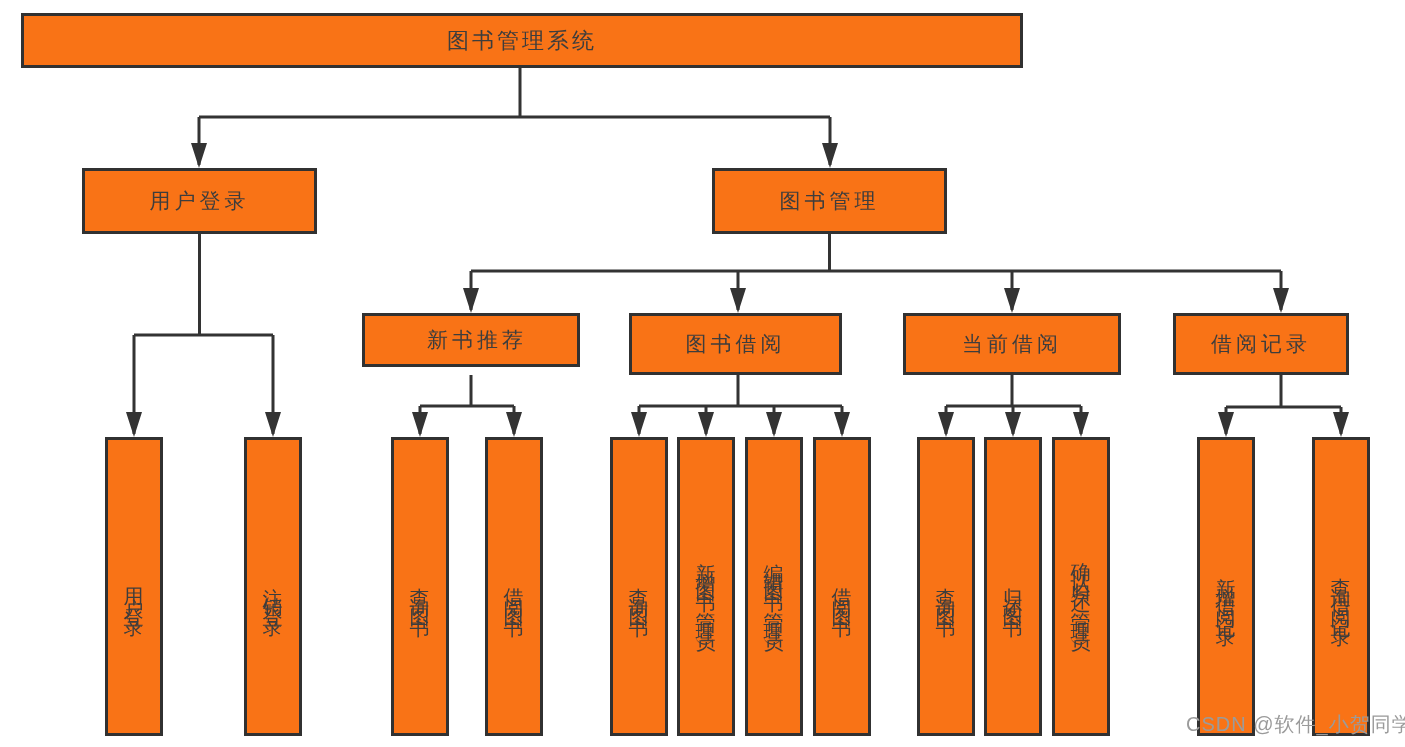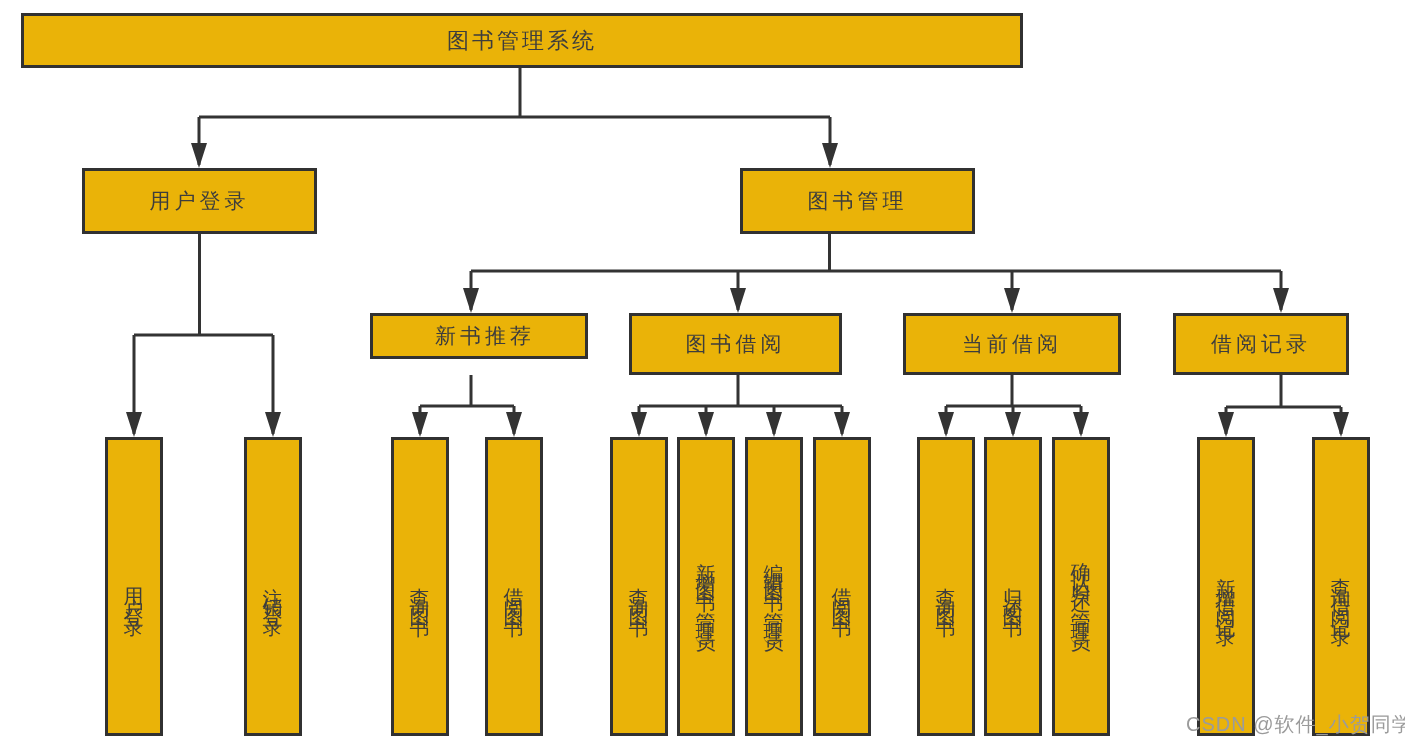--- a/index.html
+++ b/index.html
@@ -14,21 +14,21 @@
   svg.connectors {
     position: absolute;
     left: 0; top: 0;
     width: 1405px; height: 747px;
   }
   .ln { stroke: #333333; stroke-width: 3; fill: none; }
   .ah { fill: #333333; stroke: none; }
   .node {
     position: absolute;
     box-sizing: border-box;
-    background: #eab308;
+    background: #f97316;
     border: 3px solid #313131;
     display: flex;
     align-items: center;
     justify-content: center;
     color: #3d3d3d;
   }
   .node .lbl { white-space: nowrap; }
   .root-node .lbl { font-size: 22px; letter-spacing: 3px; }
   .branch .lbl { font-size: 21px; letter-spacing: 4px; }
   .leaf .lbl {
@@ -85,25 +85,25 @@
     </g>
   </svg>
 
   <div class="node root-node" style="left:21px;top:13px;width:1002px;height:55px;">
     <span class="lbl">图书管理系统</span>
   </div>
 
   <div class="node branch" style="left:82px;top:168px;width:235px;height:66px;">
     <span class="lbl">用户登录</span>
   </div>
-  <div class="node branch" style="left:712px;top:168px;width:235px;height:66px;margin-left:28px;">
+  <div class="node branch" style="left:712px;top:168px;width:235px;height:66px;">
     <span class="lbl">图书管理</span>
   </div>
 
-  <div class="node branch" style="left:370px;top:313px;width:218px;height:46px;padding-left:12px;">
+  <div class="node branch" style="left:362px;top:313px;width:218px;height:54px;padding-left:12px;">
     <span class="lbl">新书推荐</span>
   </div>
   <div class="node branch" style="left:629px;top:313px;width:213px;height:62px;">
     <span class="lbl">图书借阅</span>
   </div>
   <div class="node branch" style="left:903px;top:313px;width:218px;height:62px;font-family:Liberation Serif, serif;">
     <span class="lbl">当前借阅</span>
   </div>
   <div class="node branch" style="left:1173px;top:313px;width:176px;height:62px;">
     <span class="lbl">借阅记录</span>

